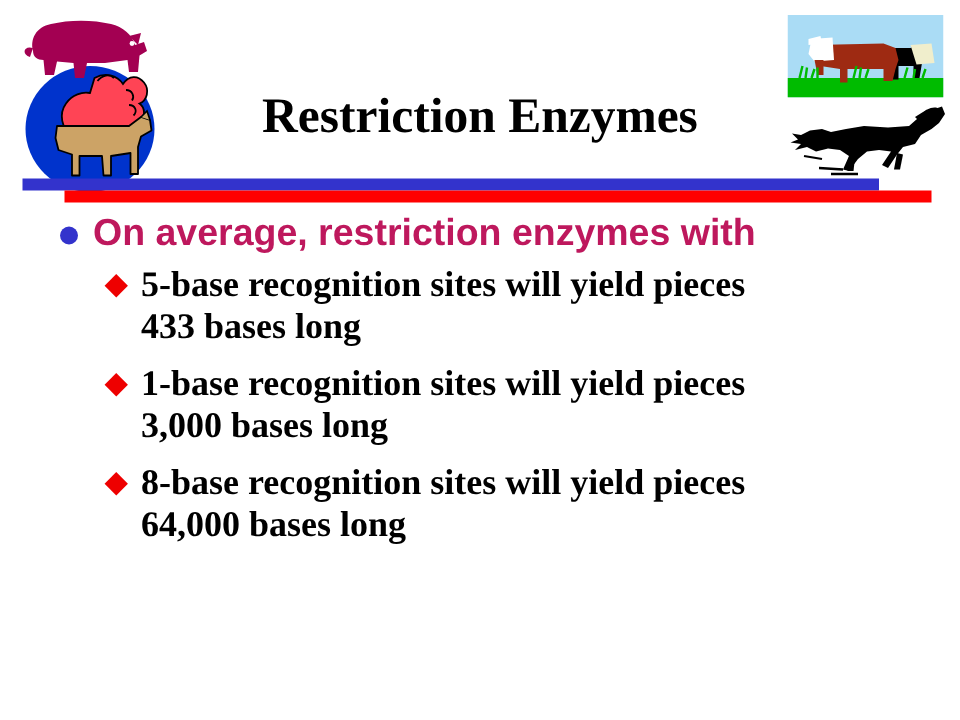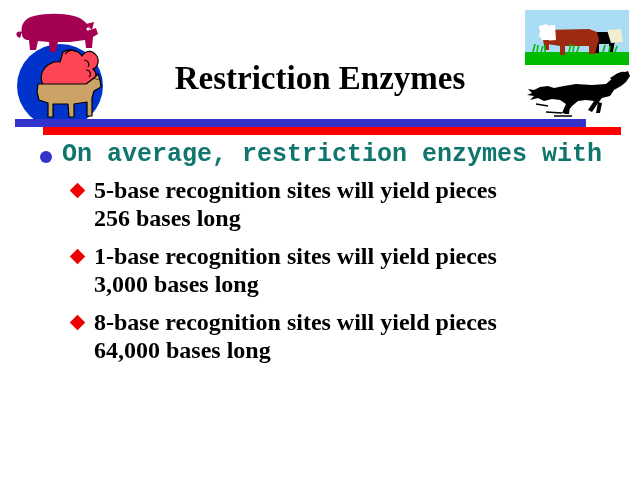--- a/index.html
+++ b/index.html
@@ -84,25 +84,25 @@
     top: 140px;
     width: 640px;
   }
 
   .bullet-l1 {
     position: relative;
     padding-left: 62px;
     margin: 0 0 6px 0;
   }
   .bullet-l1 .btext {
-    font-family: Liberation Mono, monospace;
+    font-family: Liberation Sans, sans-serif;
     font-weight: bold;
     font-size: 25px;
     line-height: 30px;
-    color: #0f766e;
+    color: #be185d;
   }
   .dot-bullet {
     position: absolute;
     left: 40px;
     top: 11px;
     width: 12px;
     height: 12px;
     border-radius: 50%;
     background: #3333cc;
   }
@@ -210,21 +210,21 @@
   <div id="content">
 
     <div class="bullet-l1">
       <span class="dot-bullet"></span>
       <span class="btext">On average, restriction enzymes with</span>
     </div>
 
     <div class="bullet-l2">
       <span class="diamond-bullet"></span>
       <span class="btext"> 5-base recognition sites will yield pieces</span>
-      <span class="btext">256 bases long</span>
+      <span class="btext">433 bases long</span>
     </div>
 
     <div class="bullet-l2">
       <span class="diamond-bullet"></span>
       <span class="btext"> 1-base recognition sites will yield pieces</span>
       <span class="btext">3,000 bases long</span>
     </div>
 
     <div class="bullet-l2 tight">
       <span class="diamond-bullet"></span>

